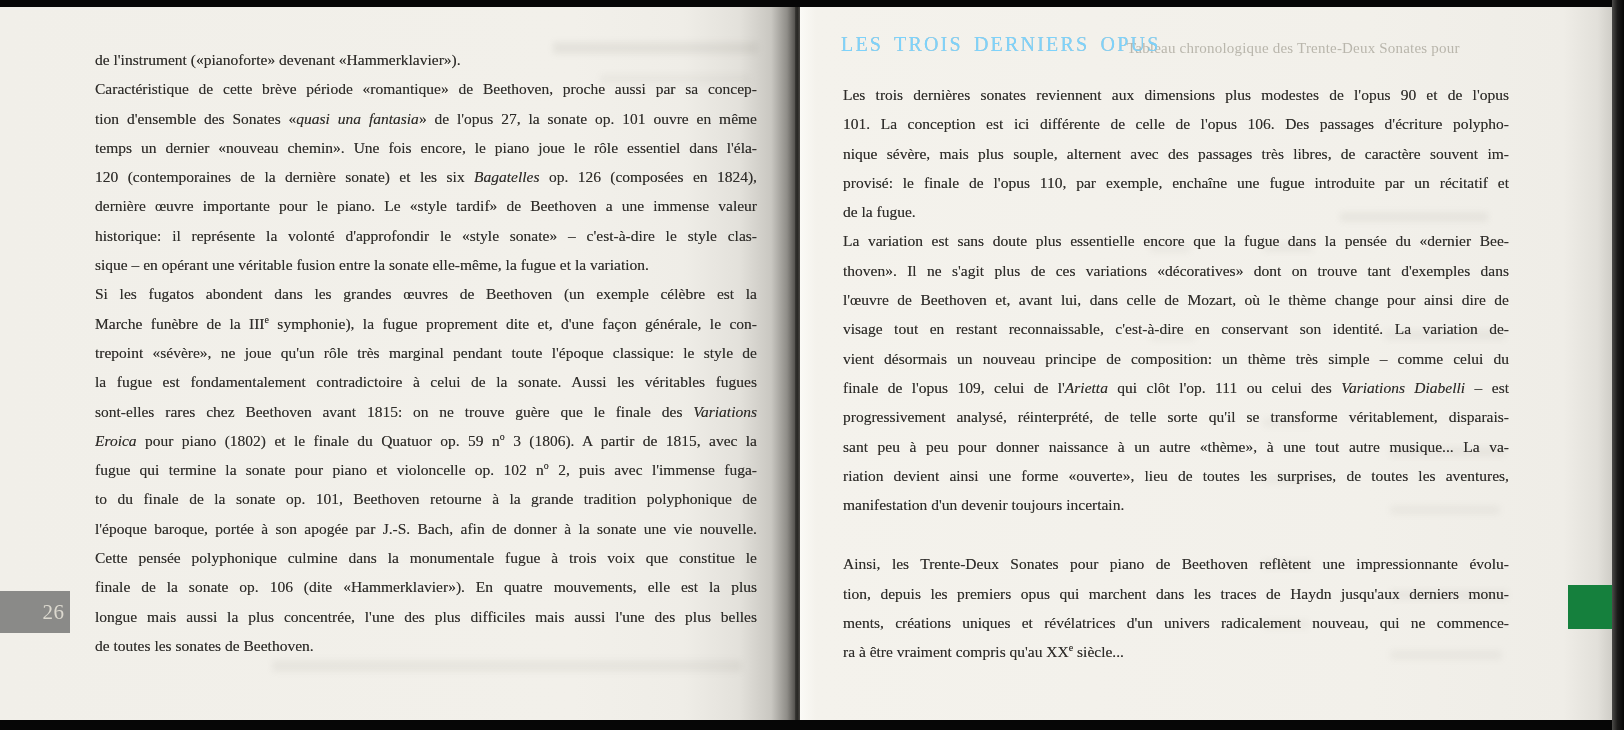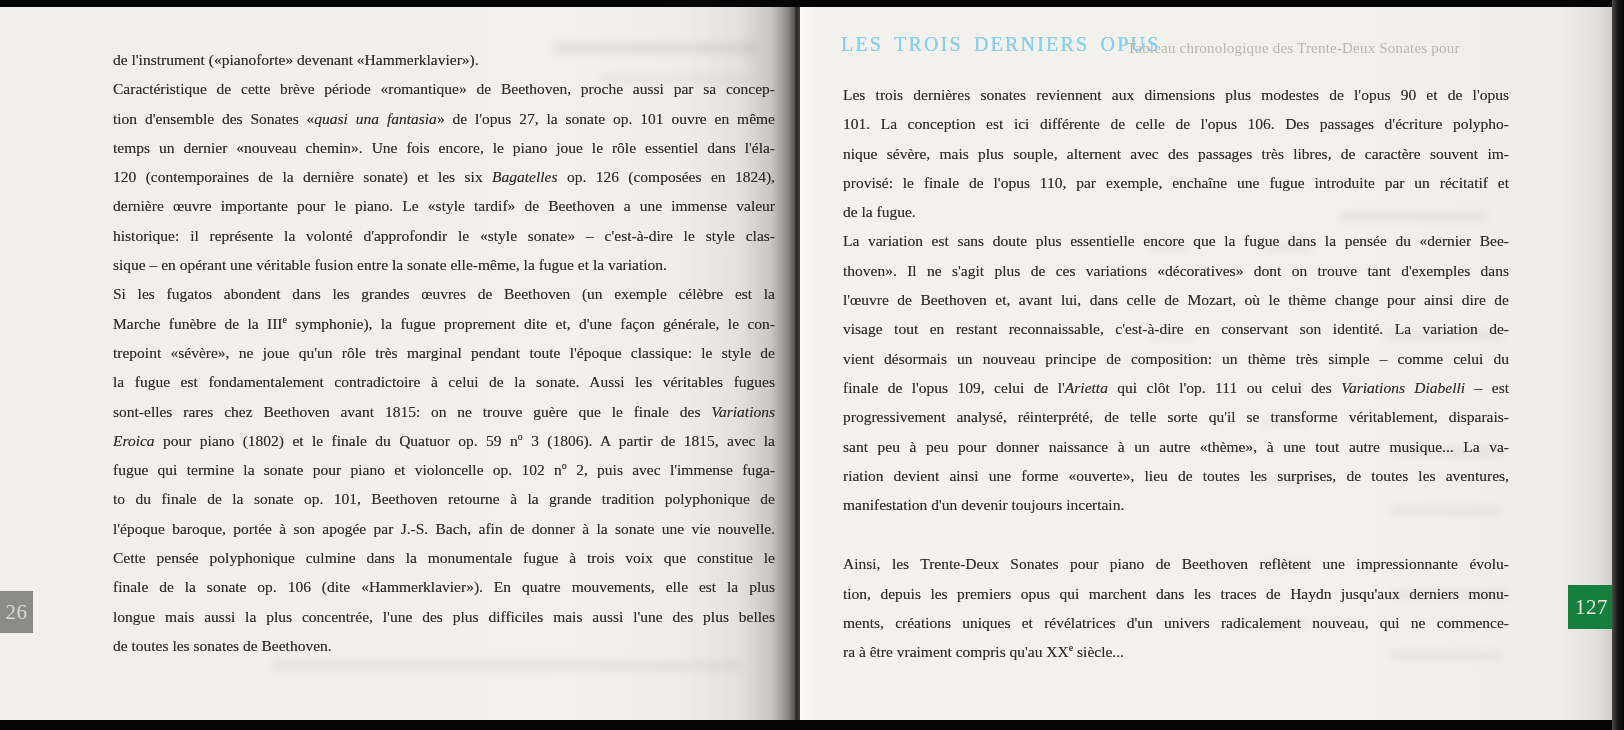--- a/index.html
+++ b/index.html
@@ -36,34 +36,34 @@
   
   .textblock{position:absolute;color:#2f2d2a;font-size:15.5px;
     text-shadow:0 0 0.6px rgba(47,45,42,0.55);}
   .textblock .line{
     height:29.3px;line-height:29.3px;overflow:hidden;
     text-align:justify;text-align-last:justify;white-space:normal;
   }
   .textblock .line.last{text-align-last:left;}
   .textblock i{font-style:italic;}
   .textblock sup{font-size:10px;line-height:0;vertical-align:super;}
-  .left-text{left:113px;top:45px;width:662px;font-family:Liberation Serif, serif;}
+  .left-text{left:95px;top:45px;width:662px;font-family:Liberation Serif, serif;}
   .right-text{left:843px;top:64px;width:666px;margin-top:16px;}
   .para.spaced{margin-top:30px;}
   
   .heading{
     position:absolute;left:841px;top:33px;margin:0;
     font-size:20px;font-weight:normal;color:#7dd3fc;
     letter-spacing:2.2px;word-spacing:4px;white-space:nowrap;
     text-shadow:0 0 0.5px rgba(142,142,137,0.6);
   }
   
   .pagenum{
     position:absolute;display:flex;align-items:center;justify-content:center;
-    font-size:21px;letter-spacing:0.5px;
+    font-size:21px;letter-spacing:0.5px;padding-left:37px;
   }
   .pagenum.left{left:0;top:591px;width:33px;height:42px;background:#8a8a88;color:#dcd9cf;}
   .pagenum.right{left:1568px;top:585px;width:47px;height:44px;background:#15803d;color:#eae7dd;}
   
   .ghost-title{
     position:absolute;left:1127px;top:40px;width:392px;height:20px;
     font-size:15px;color:#b9b6ac;white-space:nowrap;overflow:hidden;
     filter:blur(0.6px);letter-spacing:0.2px;
   }
   .smudge{position:absolute;background:#8f8c82;filter:blur(3px);border-radius:2px;}

